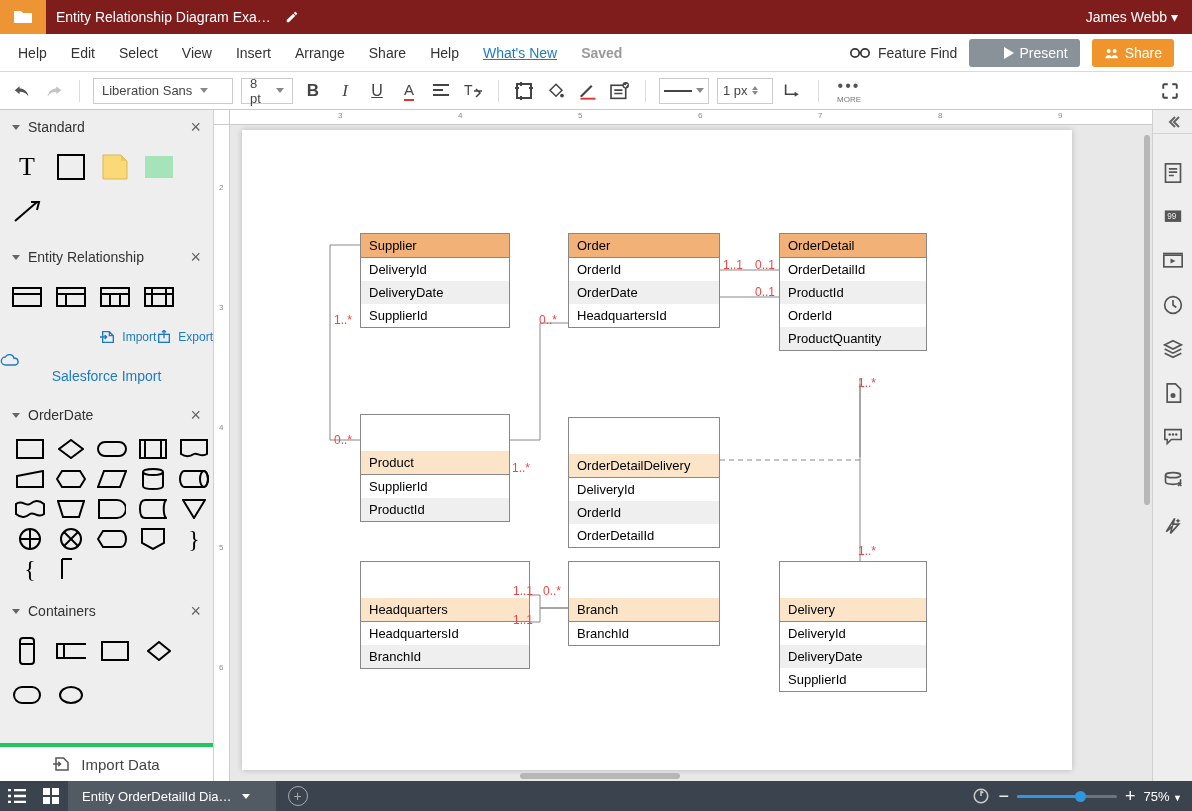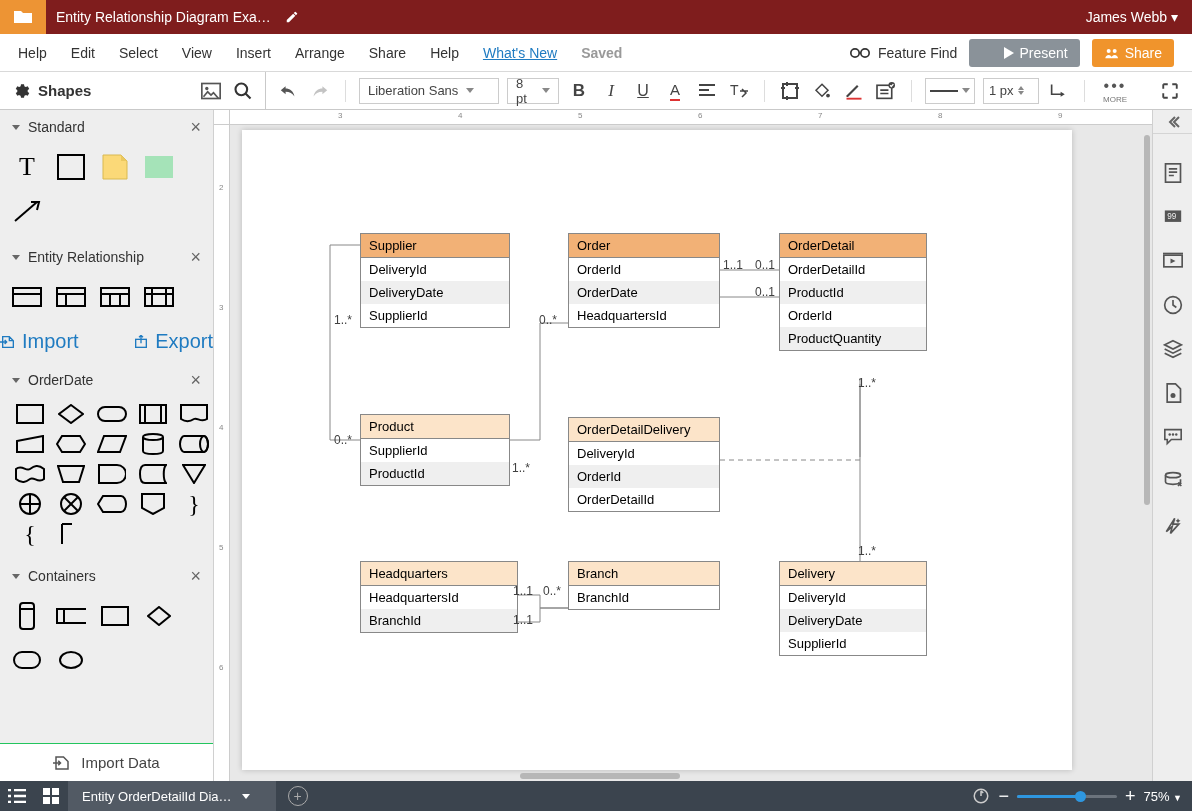--- a/index.html
+++ b/index.html
@@ -29,37 +29,37 @@
 .tbtn{width:24px;height:24px;display:flex;align-items:center;justify-content:center;color:#444;}
 .select{height:26px;border:1px solid #ccc;background:#fff;display:inline-flex;align-items:center;padding:0 8px;font-size:13px;color:#444;position:relative;}
 .select .caret{margin-left:8px;border-top:5px solid #888;border-left:4px solid transparent;border-right:4px solid transparent;}
 .body{display:flex;height:calc(811px - 34px - 38px - 38px - 30px);}
 .sidebar{width:214px;background:#EEEEEE;border-right:1px solid #d0d0d0;display:flex;flex-direction:column;overflow:hidden;position:relative;}
 .panel-head{height:34px;display:flex;align-items:center;padding:0 12px;font-size:14px;color:#333;}
 .panel-head .tri{border-top:5px solid #666;border-left:4px solid transparent;border-right:4px solid transparent;margin-right:8px;}
 .panel-head .x{margin-left:auto;font-size:18px;color:#666;}
 .panel-body{padding:8px 12px 14px;display:flex;flex-wrap:wrap;gap:14px;}
 .sw{width:30px;height:30px;display:flex;align-items:center;justify-content:center;}
-.er-actions{display:flex;justify-content:space-between;font-size:20px;color:#1F7BC1;padding:4px 0 10px;}
+.er-actions{display:flex;justify-content:flex-end;font-size:12px;color:#1F7BC1;padding:4px 0 10px;}
 .er-actions div{display:flex;align-items:center;gap:6px;}
 .salesforce{text-align:center;color:#1F7BC1;font-size:14px;padding-bottom:14px;}
 .flow-grid{display:grid;grid-template-columns:repeat(6,33px);gap:8px 8px;padding:6px 14px 14px;}
 .flow-grid .c{width:32px;height:22px;display:flex;align-items:center;justify-content:center;}
-.import-data{position:absolute;bottom:0;left:0;right:0;border-top:1px solid #22c55e;height:38px;background:#fff;display:flex;align-items:center;justify-content:center;gap:10px;color:#444;font-size:15px;}
+.import-data{position:absolute;bottom:0;left:0;right:0;border-top:4px solid #22c55e;height:38px;background:#fff;display:flex;align-items:center;justify-content:center;gap:10px;color:#444;font-size:15px;}
 .canvas-wrap{flex:1;position:relative;background:#E8E8E8;overflow:hidden;}
 .ruler-h{position:absolute;top:0;left:16px;right:0;height:15px;background:#fff;border-bottom:1px solid #ccc;font-size:8px;color:#888;}
 .ruler-v{position:absolute;top:15px;left:0;width:16px;bottom:0;background:#fff;border-right:1px solid #ccc;font-size:8px;color:#888;}
 .ruler-corner{position:absolute;top:0;left:0;width:16px;height:15px;background:#fff;border-right:1px solid #ccc;border-bottom:1px solid #ccc;}
 .page{position:absolute;left:28px;top:20px;width:830px;height:640px;background:#fff;box-shadow:0 0 6px rgba(0,0,0,0.2);}
 .entity{position:absolute;border:1px solid #888;font-size:13px;background:#fff;}
 .entity .eh{background:#F2B176;border-bottom:1px solid #888;padding:4px 8px;font-weight:normal;}
-.entity.light .eh{background:#FCE4C9;}
+.entity.light .eh{background:#FCE4C9;margin-top:36px;}
 .entity .er{padding:4px 8px;border-bottom:0;}
 .entity .er.alt{background:#EFEFEF;}
-.cardlbl{position:absolute;font-size:12px;color:#404040;}
+.cardlbl{position:absolute;font-size:12px;color:#ef4444;}
 .connector-svg{position:absolute;left:0;top:0;pointer-events:none;}
 .rpanel{width:40px;background:#EEEEEE;display:flex;flex-direction:column;align-items:center;padding-top:0;gap:22px;border-left:1px solid #d0d0d0;}
 .rpanel .collapse{width:100%;height:24px;display:flex;align-items:center;justify-content:center;border-bottom:1px solid #d4d4d4;margin-bottom:6px;}
 .rpanel .ri{width:22px;height:22px;display:flex;align-items:center;justify-content:center;color:#555;}
 .footer{height:30px;background:#3B444E;display:flex;align-items:center;color:#fff;font-size:13px;position:relative;}
 .footer .ficon{width:34px;height:30px;display:flex;align-items:center;justify-content:center;}
 .footer .tab{background:#525A64;height:30px;display:flex;align-items:center;padding:0 26px 0 14px;position:relative;}
 .footer .tab .caret{margin-left:10px;border-top:5px solid #fff;border-left:4px solid transparent;border-right:4px solid transparent;}
 .footer .plus{margin-left:12px;width:20px;height:20px;border:1.5px solid #aaa;border-radius:50%;display:flex;align-items:center;justify-content:center;color:#aaa;font-size:14px;}
 .footer .zoom{position:absolute;right:10px;display:flex;align-items:center;gap:8px;}
@@ -126,41 +126,20 @@
           <circle cx="7" cy="5" r="3" fill="#fff"></circle>
           <circle cx="16" cy="5" r="3" fill="#fff"></circle>
           <path d="M2 16c0-3 2.5-5 5-5s5 2 5 5M11 16c0-3 2.5-5 5-5s5 2 5 5" fill="#fff"></path>
         </svg>
       <span>Share</span>
     </span>
   </div>
 </div>
 
 <div class="toolbar">
-  <div class="toolbar-left">
-    <span class="gear">
-      <svg width="18" height="18" viewBox="0 0 24 24">
-          <path fill="#333" d="M12 8a4 4 0 100 8 4 4 0 000-8zm9 4a7 7 0 00-.1-1.2l2.1-1.6-2-3.4-2.5 1a7 7 0 00-2-1.2L16 3h-4l-.5 2.6a7 7 0 00-2 1.2l-2.5-1-2 3.4 2.1 1.6A7 7 0 007 12c0 .4 0 .8.1 1.2L5 14.8l2 3.4 2.5-1c.6.5 1.3.9 2 1.2L12 21h4l.5-2.6c.7-.3 1.4-.7 2-1.2l2.5 1 2-3.4-2.1-1.6c.1-.4.1-.8.1-1.2z"></path>
-        </svg>
-    </span>
-    <span class="lbl">Shapes</span>
-    <span class="picimg">
-      <svg width="20" height="18" viewBox="0 0 24 20">
-          <rect x="1" y="1" width="22" height="18" fill="none" stroke="#555" stroke-width="2"></rect>
-          <circle cx="7" cy="7" r="2" fill="#555"></circle>
-          <path d="M3 17l5-6 4 4 3-3 6 7" fill="none" stroke="#555" stroke-width="2"></path>
-        </svg>
-    </span>
-    <span class="mag">
-      <svg width="20" height="20" viewBox="0 0 24 24">
-          <circle cx="10" cy="10" r="7" fill="none" stroke="#333" stroke-width="2.5"></circle>
-          <path d="M15 15l6 6" stroke="#333" stroke-width="2.5"></path>
-        </svg>
-    </span>
-  </div>
   <div class="toolbar-right">
     <span class="tbtn">
         <svg width="20" height="16" viewBox="0 0 24 20">
           <path d="M9 4L3 9l6 5V11c5 0 9 2 11 6-1-7-6-10-11-10V4z" fill="#555"></path>
         </svg>
       </span>
     <span class="tbtn" style="opacity:.35">
         <svg width="20" height="16" viewBox="0 0 24 20">
           <path d="M15 4l6 5-6 5V11c-5 0-9 2-11 6 1-7 6-10 11-10V4z" fill="#555"></path>
         </svg>
@@ -332,20 +311,25 @@
           </svg>
           <span>Import</span>
         </div>
       <div>
           <svg width="16" height="14" viewBox="0 0 24 20">
             <rect x="4" y="6" width="16" height="12" fill="none" stroke="#1F7BC1" stroke-width="2"></rect>
             <path d="M12 12V0M9 3l3-3 3 3" fill="none" stroke="#1F7BC1" stroke-width="2"></path>
           </svg>
           <span>Export</span>
         </div>
+    </div>
+    <div class="salesforce">
+      <svg width="20" height="14" viewBox="0 0 30 20" style="vertical-align:middle;margin-right:4px">
+          <path d="M8 16a6 6 0 010-12 7 7 0 0113 2 5 5 0 012 10H8z" fill="none" stroke="#1F7BC1" stroke-width="2"></path>
+        </svg><span>Salesforce Import</span>
     </div>
 
     <div class="panel-head">
         <span class="tri"></span>
         <span>OrderDate</span>
         <span class="x">×</span>
       </div>
     <div class="flow-grid">
       <span class="c">
           <svg width="28" height="20">
@@ -598,21 +582,21 @@
         <div class="eh">Product</div>
         <div class="er">SupplierId</div>
         <div class="er alt">ProductId</div>
       </div>
       <div class="entity light" style="left:326px;top:287px;width:152px">
         <div class="eh">OrderDetailDelivery</div>
         <div class="er">DeliveryId</div>
         <div class="er alt">OrderId</div>
         <div class="er">OrderDetailId</div>
       </div>
-      <div class="entity light" style="left:118px;top:431px;width:158px">
+      <div class="entity light" style="left:118px;top:431px;width:170px">
         <div class="eh">Headquarters</div>
         <div class="er">HeadquartersId</div>
         <div class="er alt">BranchId</div>
       </div>
       <div class="entity light" style="left:326px;top:431px;width:152px">
         <div class="eh">Branch</div>
         <div class="er">BranchId</div>
       </div>
       <div class="entity light" style="left:537px;top:431px;width:148px">
         <div class="eh">Delivery</div>

